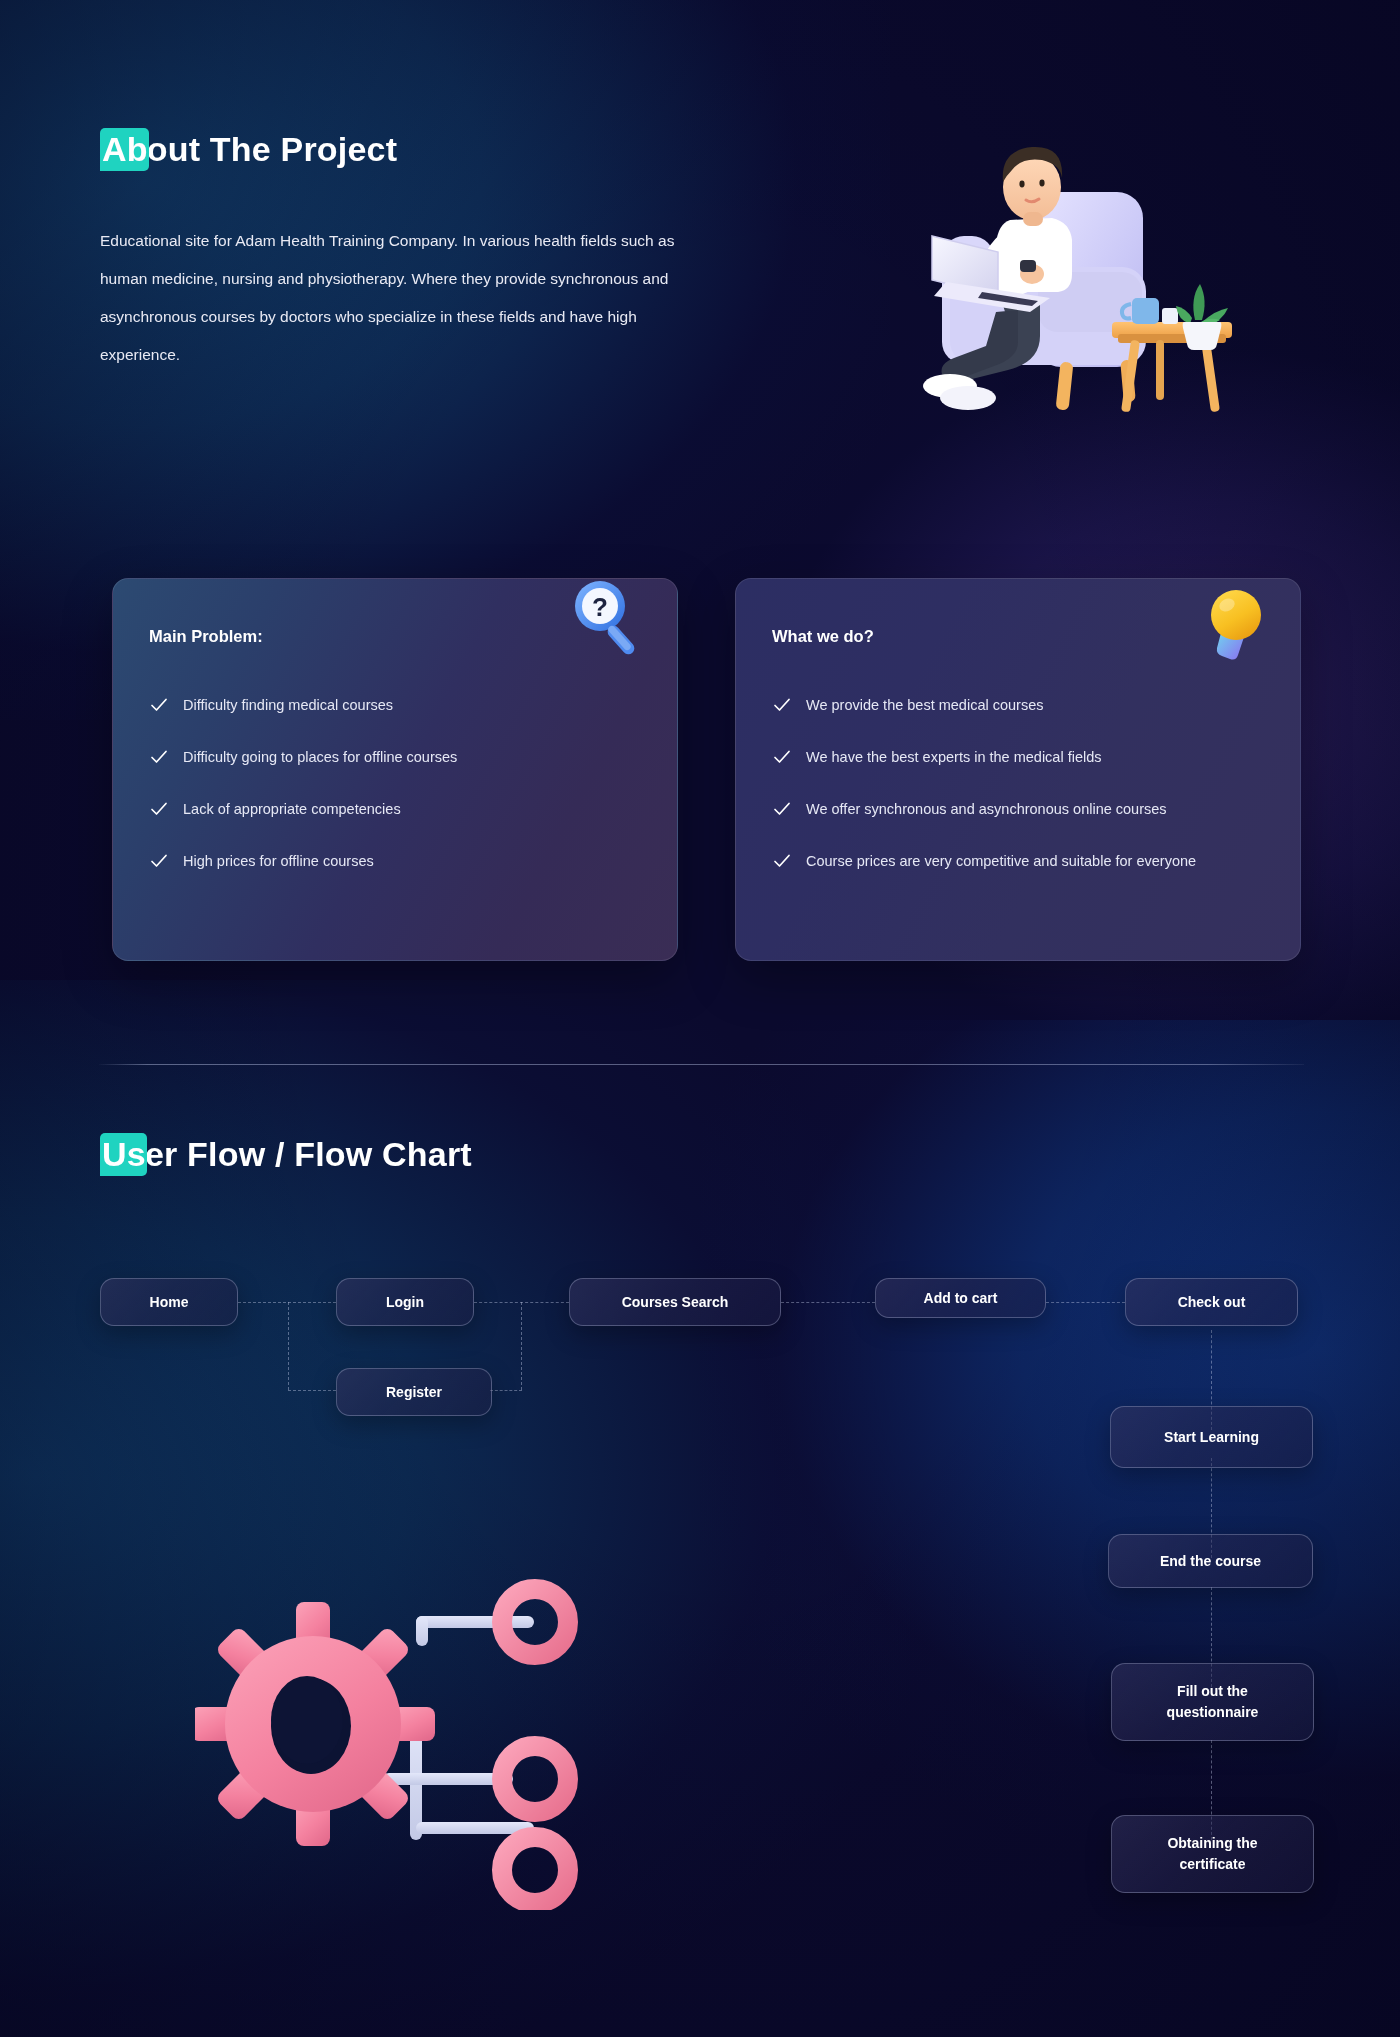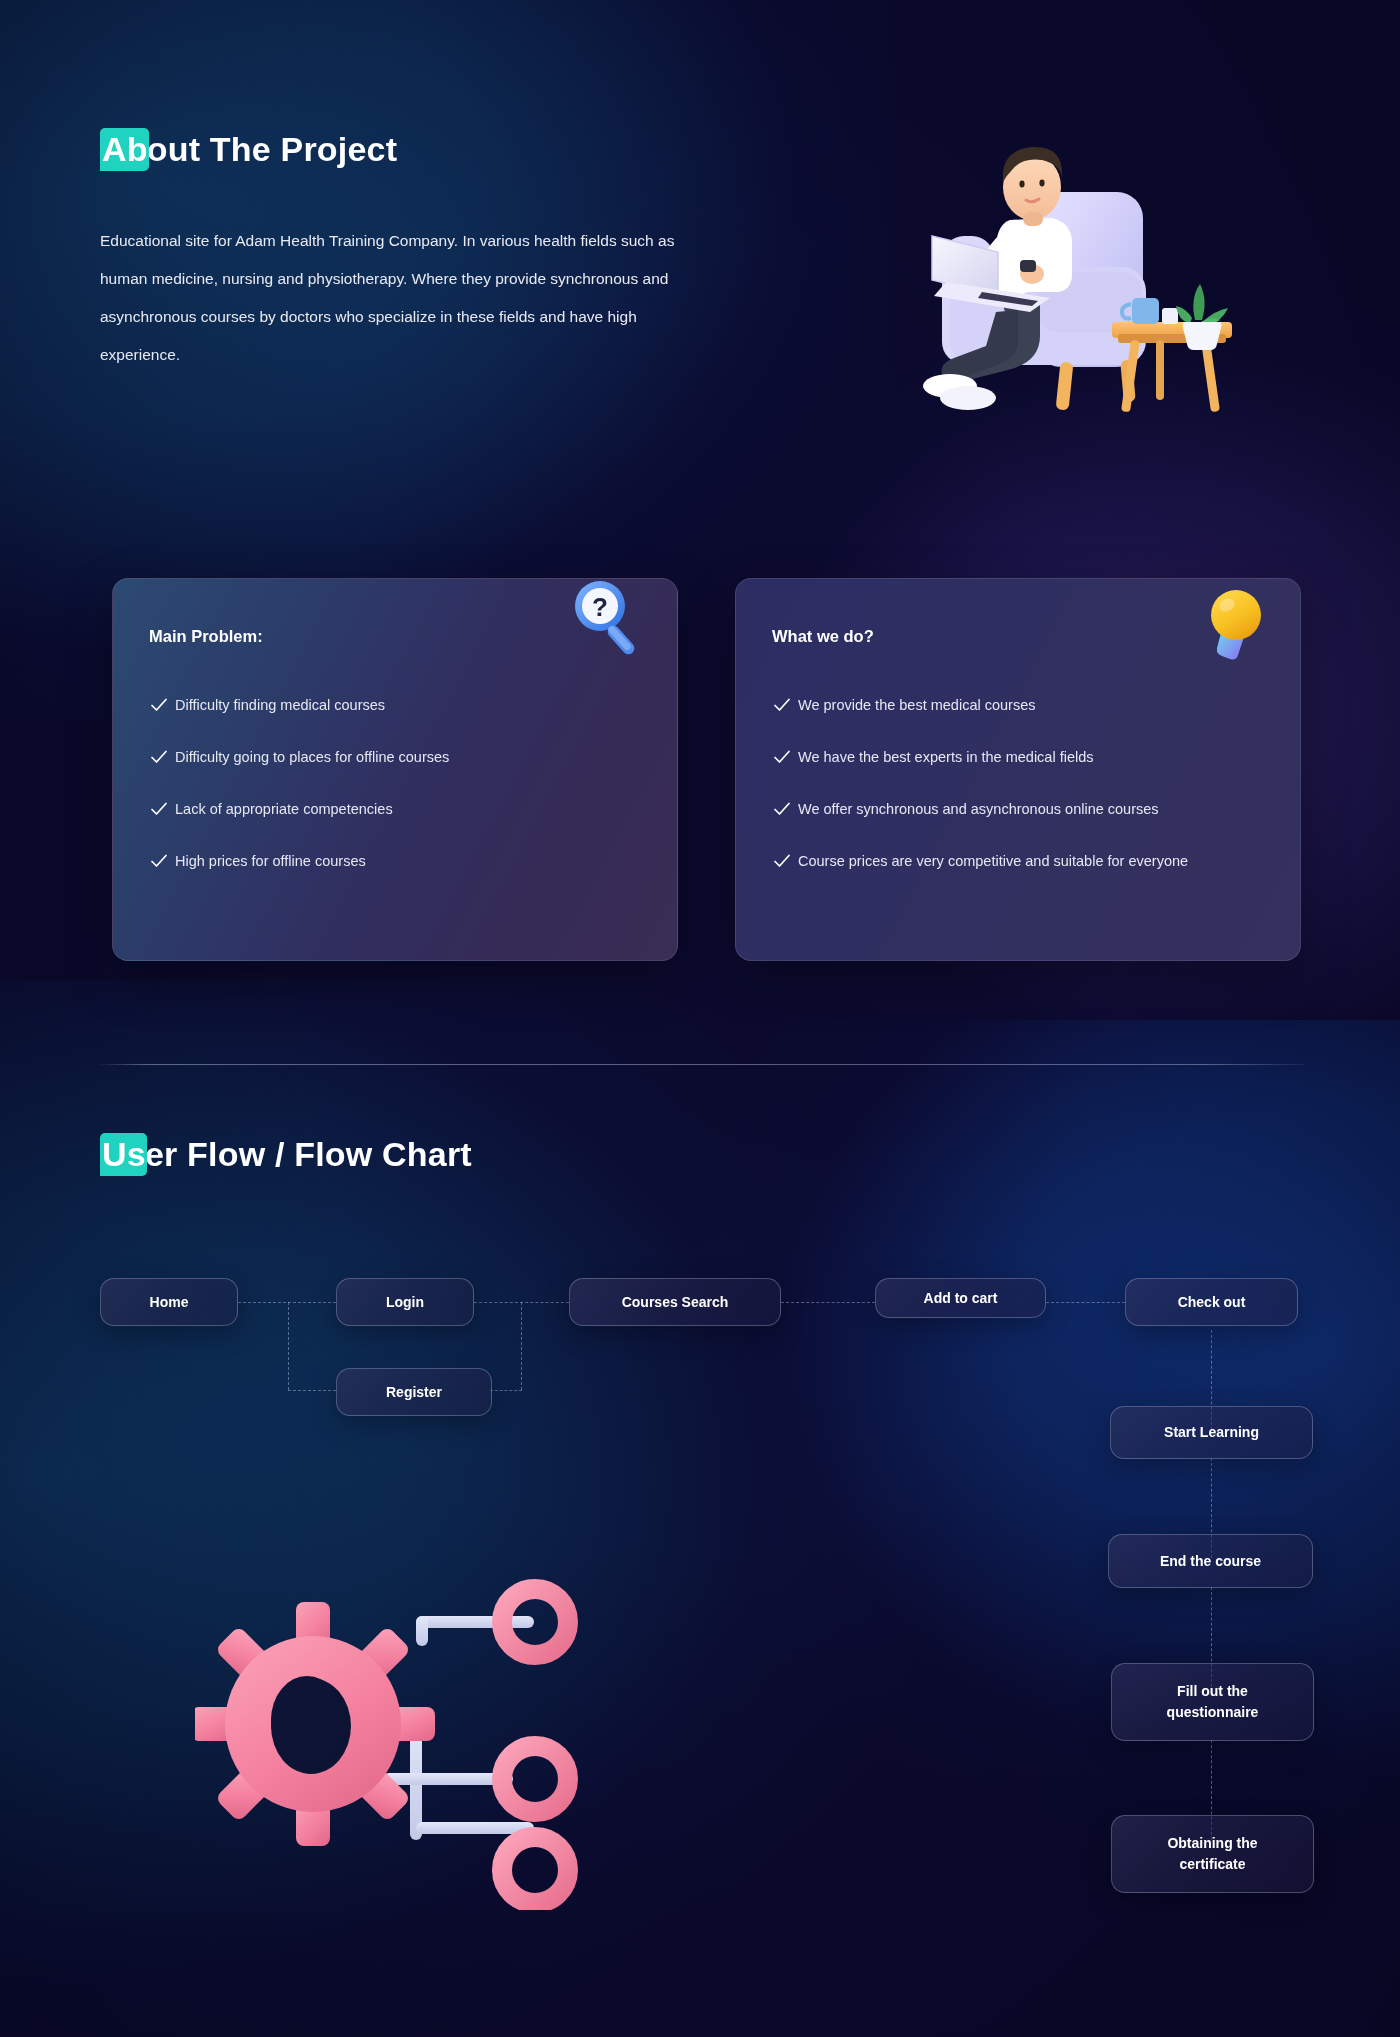--- a/index.html
+++ b/index.html
@@ -116,21 +116,21 @@
   }
   .card-list {
     position: absolute;
     left: 36px; top: 100px;
     right: 24px;
     list-style: none;
   }
   .card-list li {
     display: flex;
     align-items: center;
-    gap: 6px;
+    gap: 14px;
     height: 52px;
     font-size: 14.5px;
     color: #e6e8f5;
     font-weight: 400;
   }
   .check-icon {
     flex: 0 0 auto;
     width: 20px; height: 20px;
     display: block;
   }
@@ -374,21 +374,21 @@
   <div class="conn conn-v" style="left:1211px; top:1458px; height:100px;"></div>
   <div class="conn conn-v" style="left:1211px; top:1587px; height:100px;"></div>
   <div class="conn conn-v" style="left:1211px; top:1740px; height:100px;"></div>
 
   <div class="node" style="left:100px; top:1278px; width:138px; height:48px;">Home</div>
   <div class="node" style="left:336px; top:1278px; width:138px; height:48px;">Login</div>
   <div class="node" style="left:336px; top:1368px; width:156px; height:48px;">Register</div>
   <div class="node" style="left:569px; top:1278px; width:212px; height:48px;">Courses Search</div>
   <div class="node" style="left:875px; top:1278px; width:171px; height:40px;">Add to cart</div>
   <div class="node" style="left:1125px; top:1278px; width:173px; height:48px;">Check out</div>
-  <div class="node" style="left:1110px; top:1406px; width:203px; height:53px;">Start Learning</div>
+  <div class="node" style="left:1110px; top:1406px; width:203px; height:62px;">Start Learning</div>
   <div class="node" style="left:1108px; top:1534px; width:205px; height:54px;">End the course</div>
   <div class="node" style="left:1111px; top:1663px; width:203px; height:78px;">Fill out the<br>questionnaire</div>
   <div class="node" style="left:1111px; top:1815px; width:203px; height:78px;">Obtaining the<br>certificate</div>
 
   <svg class="gear-illo" viewBox="0 0 400 350">
     <defs>
       <linearGradient id="gearG" x1="0.15" y1="0" x2="0.85" y2="1">
         <stop offset="0%" stop-color="#fb9fb6"></stop>
           <stop offset="55%" stop-color="#f4819f"></stop>
           <stop offset="100%" stop-color="#e36a8c"></stop>

